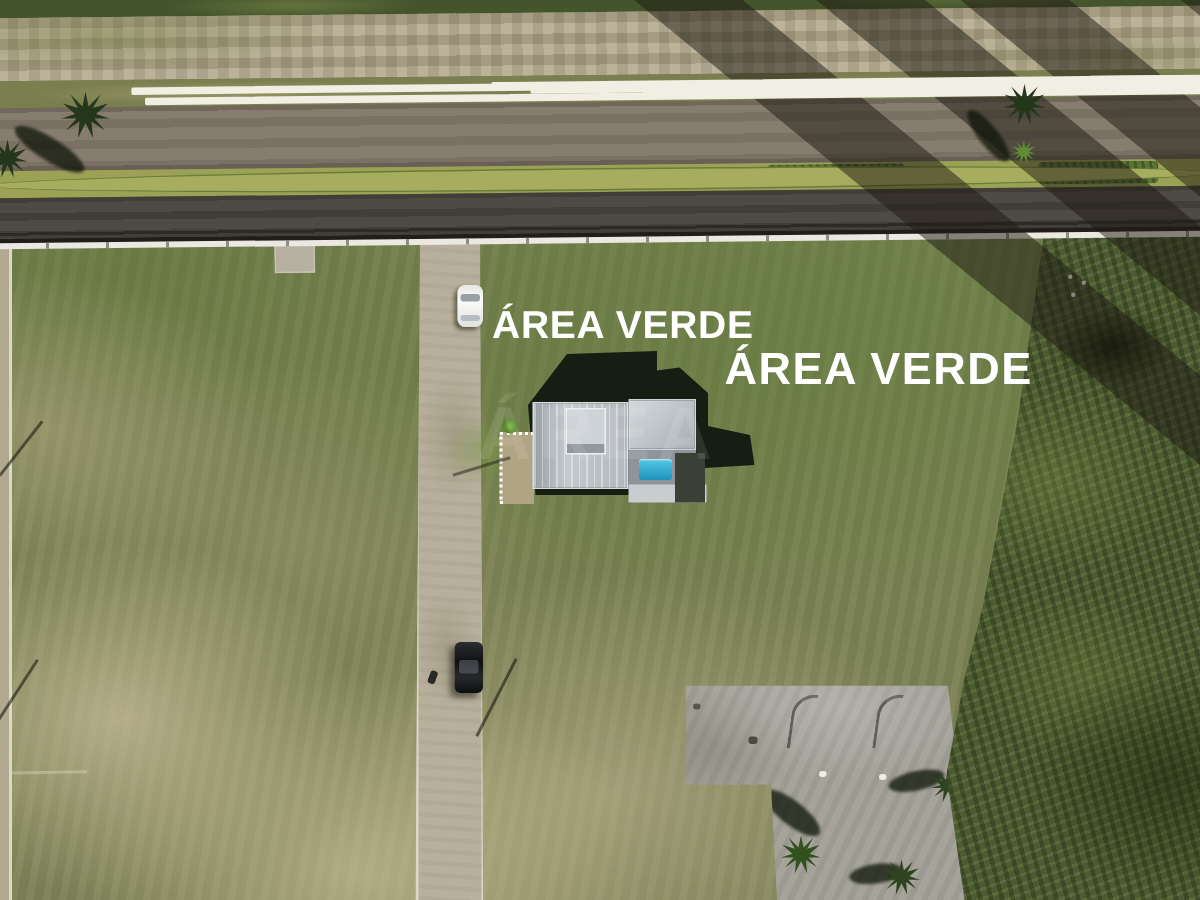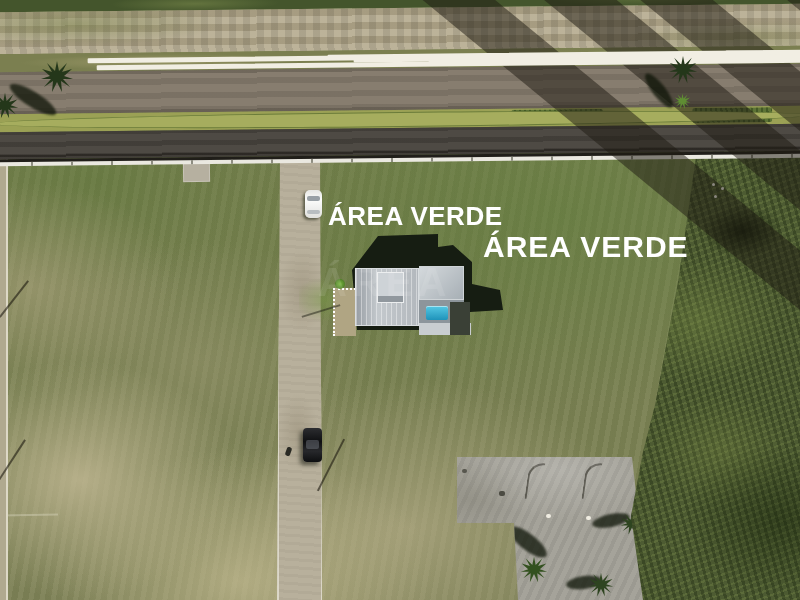--- a/index.html
+++ b/index.html
@@ -142,21 +142,21 @@
 
   
   .palm{line-height:0;}
   .palm-shadow{background:rgba(14,20,7,.75);border-radius:50%;filter:blur(1px);}
   .bird{width:3px;height:3px;background:#f4f2ea;border-radius:50%;}
 
   
   .overlay-label{color:#fff;font-weight:700;white-space:nowrap;line-height:1;}
   .label-left{left:328px;top:203px;font-size:26px;letter-spacing:.5px;}
   .label-right{left:483px;top:232px;font-size:30px;letter-spacing:1px;}
-  .watermark{left:318px;top:260px;font-size:40px;font-weight:700;letter-spacing:5px;color:rgba(255,255,255,.10);}
+  .watermark{left:318px;top:260px;font-size:50px;font-weight:700;letter-spacing:5px;color:rgba(255,255,255,.10);}
 </style>
 </head>
 <body>
 
 <div id="stage">
 
   <div class="field"></div>
   <div class="lot-line"></div>
 
   <div class="pavement">

